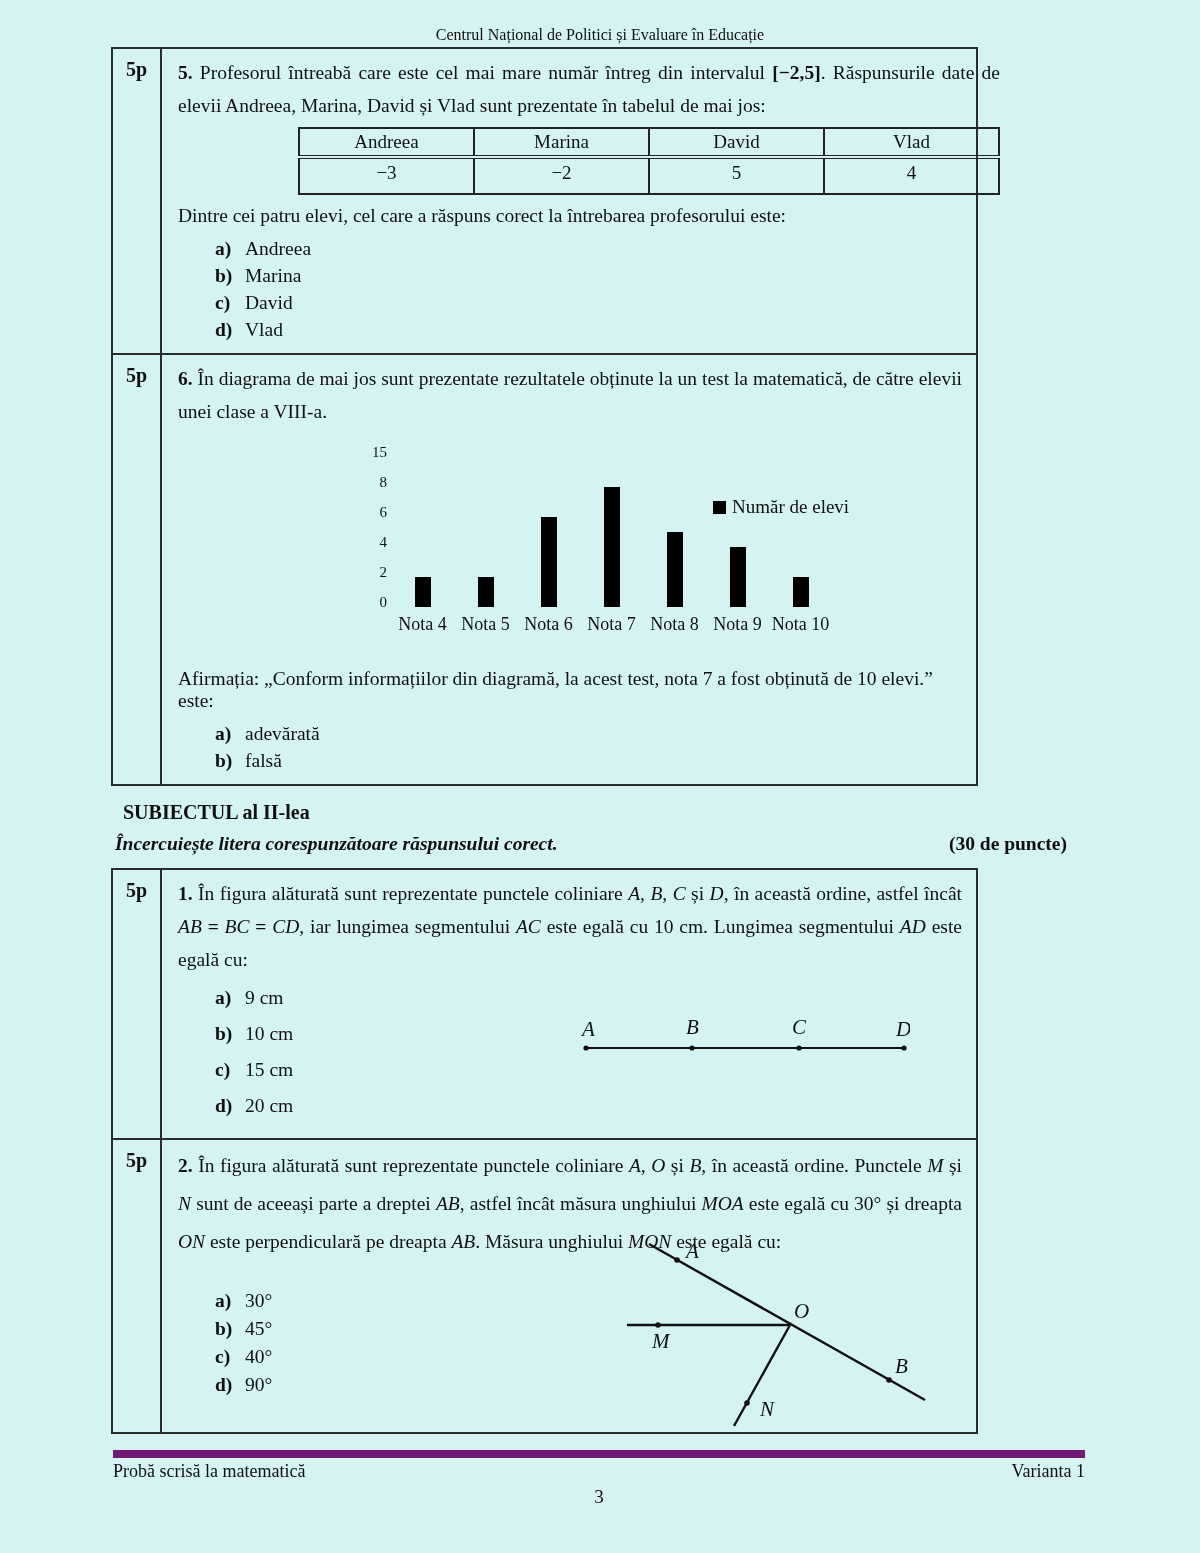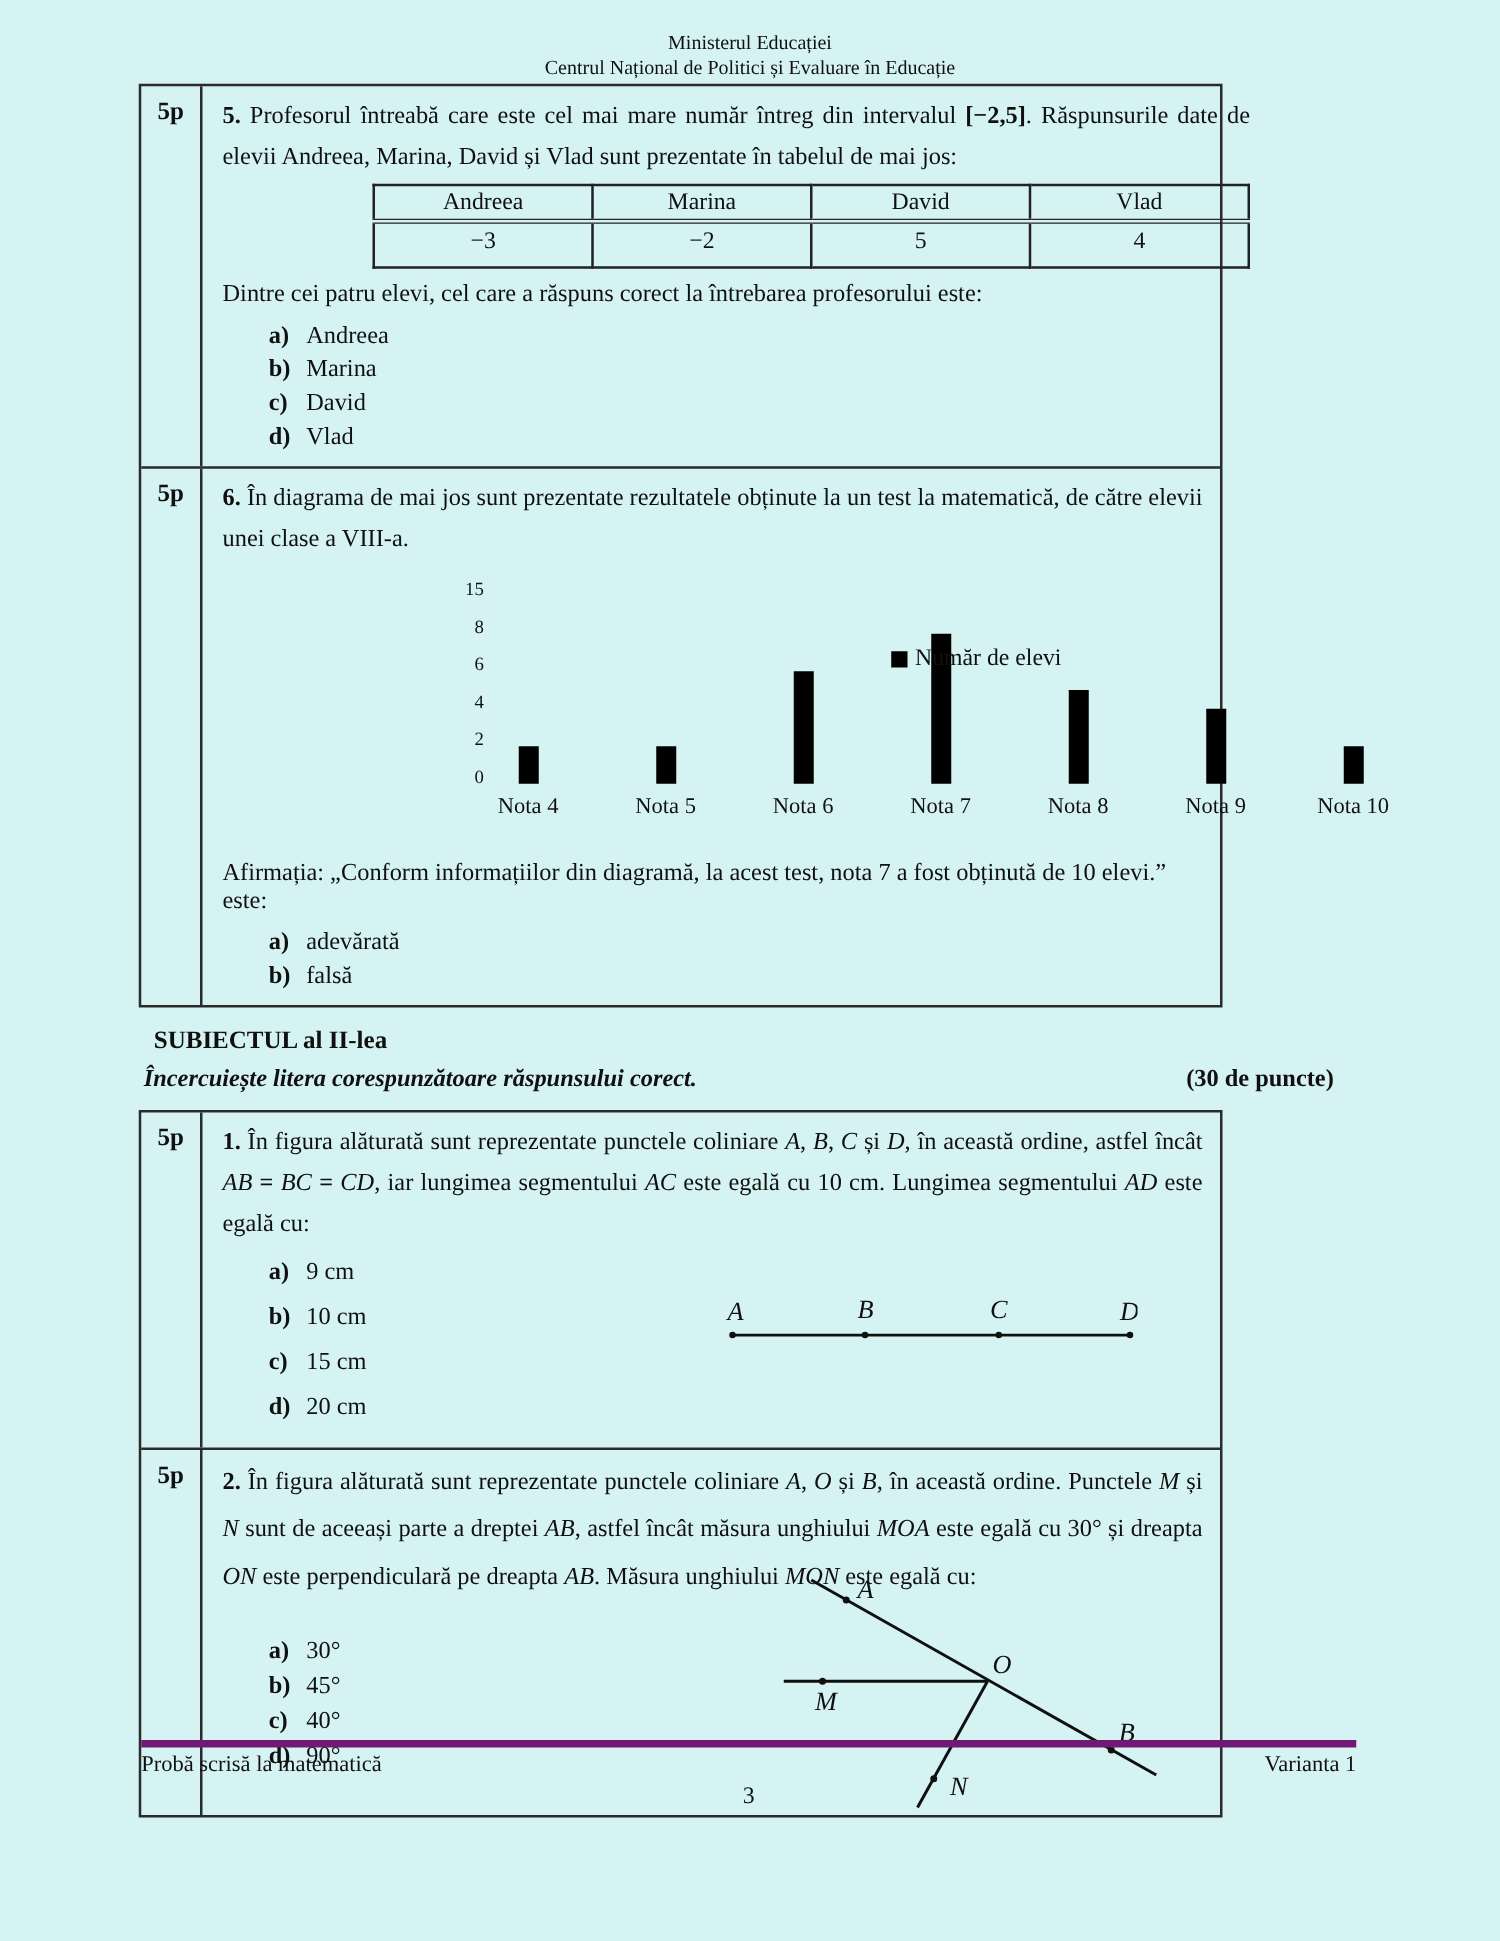--- a/index.html
+++ b/index.html
@@ -49,21 +49,21 @@
   
   .options { list-style: none; margin: 8px 0 0 37px; font-size: 19.5px; }
   .options li { display: flex; line-height: 27px; }
   .opt-label { font-weight: bold; width: 30px; flex: 0 0 30px; }
   .options.spread li { margin-bottom: 9px; }
   .options.q2 li { line-height: 28px; }
   
   .chart { position: relative; height: 198px; width: 600px; margin: 16px 0 0 183px; font-family: "Liberation Serif", serif; }
   .chart-y-axis { position: absolute; left: 0; bottom: 40px; width: 26px; height: 150px; }
   .ytick { position: absolute; right: 0; font-size: 15px; line-height: 18px; }
-  .chart-bars { position: absolute; left: 30px; bottom: 4px; display: flex; align-items: flex-end; gap: 47px; }
+  .chart-bars { position: absolute; left: 30px; bottom: 4px; display: flex; align-items: flex-end; }
   .bar-slot { width: 63px; display: flex; flex-direction: column; align-items: center; justify-content: flex-end; }
   .bar { width: 16px; }
   .bar-label { margin-top: 7px; font-size: 18px; height: 24px; white-space: nowrap; }
   .chart-legend { position: absolute; left: 352px; top: 52px; display: flex; align-items: center; }
   .legend-swatch { width: 13px; height: 13px; background: #000; margin-right: 6px; flex: 0 0 13px; }
   .legend-text { font-size: 19px; }
   .affirmation { font-size: 19.5px; margin-top: 26px; }
   
   .s2-title { margin: 15px 0 0 123px; font-weight: bold; font-size: 20px; }
   .s2-instr {
@@ -72,38 +72,37 @@
     font-size: 19.5px; font-weight: bold;
   }
   .s2-instr .instr-left { font-style: italic; }
   
   .fig-wrap { position: relative; }
   .fig1 { position: absolute; top: 28px; right: 52px; }
   .fig2 { position: absolute; top: 90px; right: 22px; }
   .fig-label { font-style: italic; font-size: 21px; fill: #101010; font-family: "Liberation Serif", serif; }
   
   .footer {
-    position: absolute; left: 113px; top: 1392px; width: 972px;
-    border-top: 6px solid #701a75;
+    position: absolute; left: 113px; top: 1450px; width: 972px;
+    border-top: 8px solid #701a75;
     font-size: 18px;
   }
   .footer-row { display: flex; justify-content: space-between; padding-top: 3px; }
   .footer-page { text-align: center; font-size: 19px; margin-top: 4px; }
   .content-q1 { min-height: 238px; }
   .content-q2 { min-height: 292px; }
   .content-q5 { min-height: 279px; }
   .content-q6 { min-height: 413px; }
 </style>
 </head>
 <body>
 
 <div class="page">
 
   <div class="doc-header">
-    <div>Ministerul Educației</div>
     <div>Centrul Național de Politici și Evaluare în Educație</div>
   </div>
 
   <div class="qbox">
 
     <div class="qrow">
       <div class="pts-cell">5p</div>
       <div class="qcontent content-q5">
         <p class="statement"><span class="qnum">5.</span><span><span> Profesorul întreabă care este cel mai mare număr întreg din intervalul </span><span class="mbold">[−2,5]</span><span>. Răspunsurile date de elevii Andreea, Marina, David și Vlad sunt prezentate în tabelul de mai jos:</span></span></p>
 

